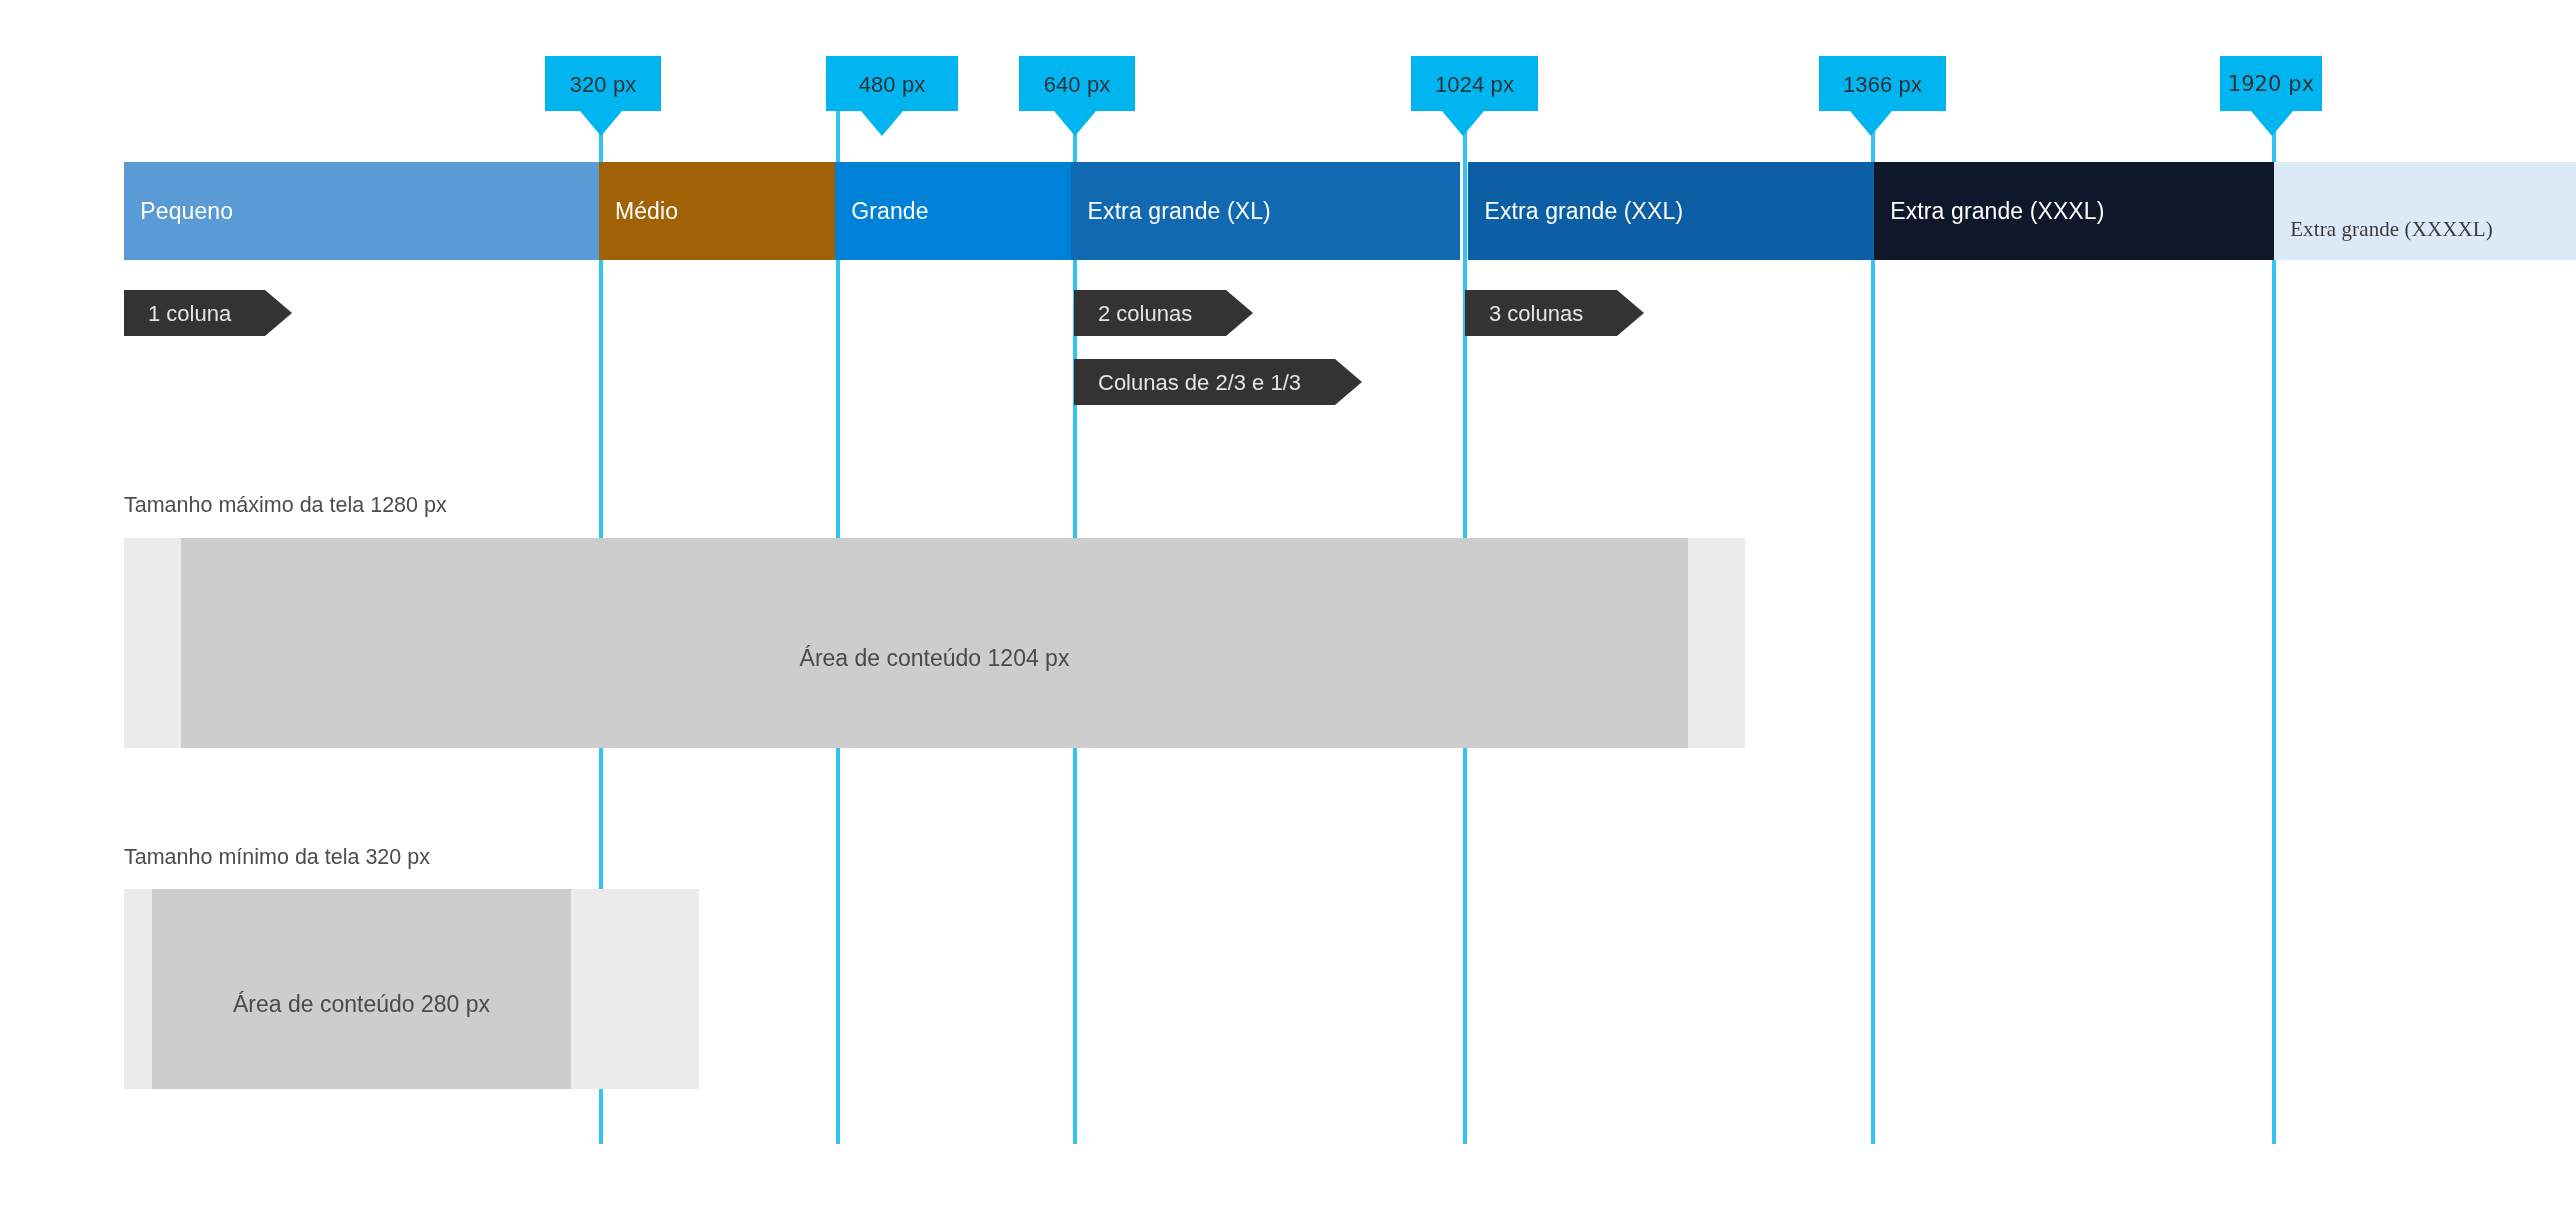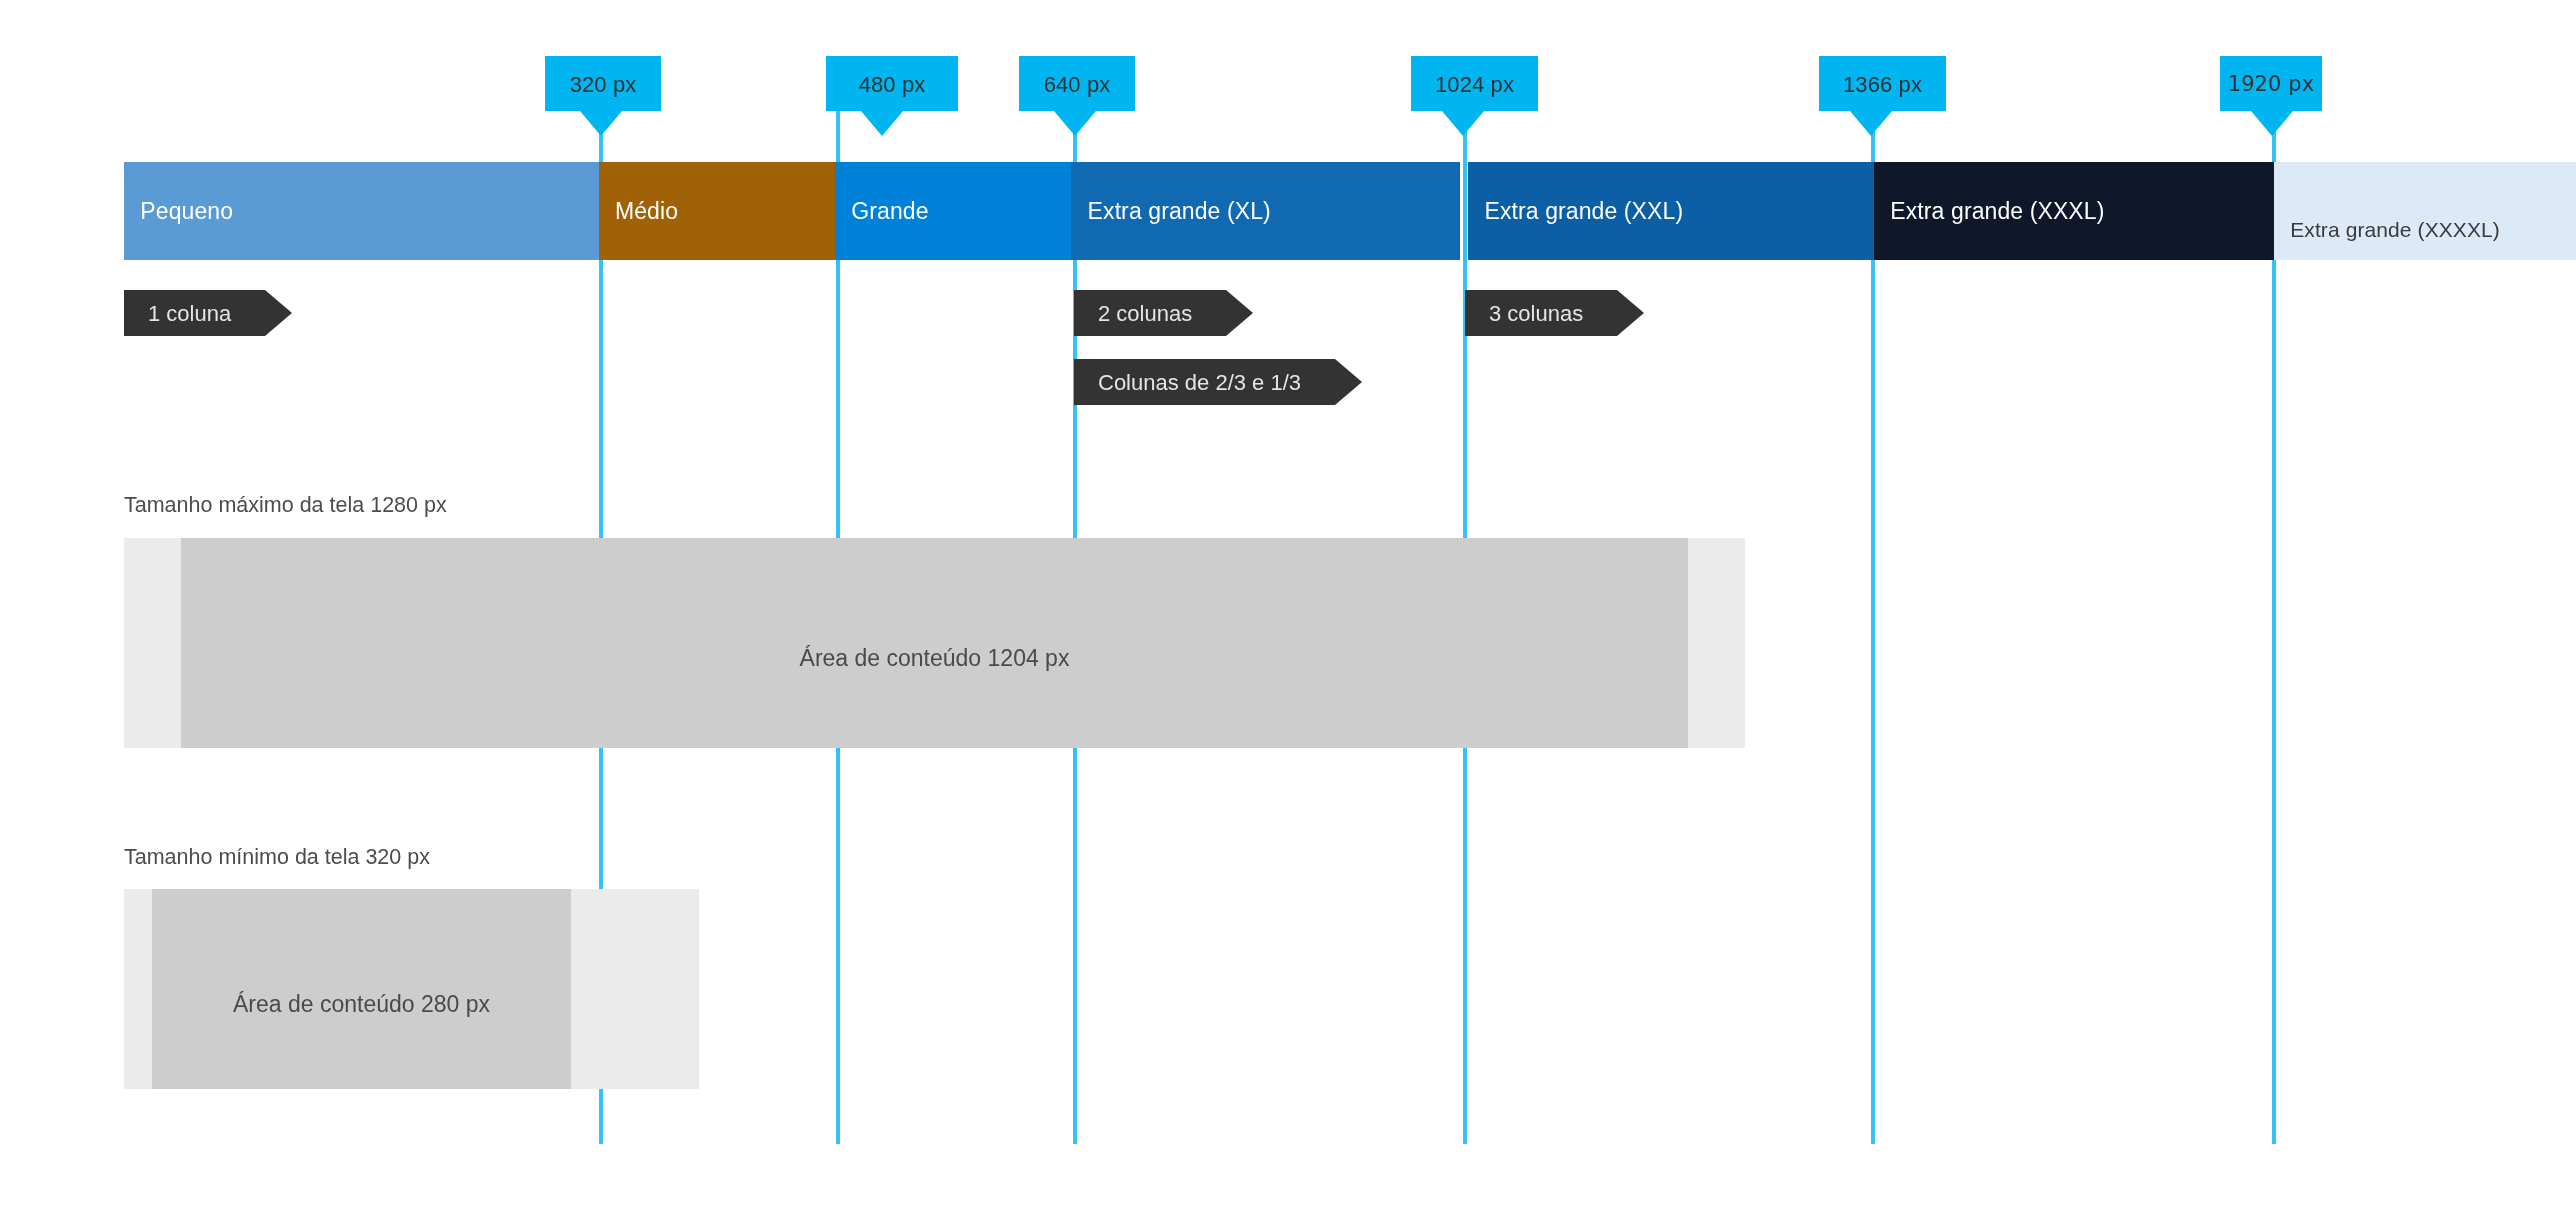--- a/index.html
+++ b/index.html
@@ -192,21 +192,21 @@
     <div class="band-seg" style="width:390px;background:#1169b2;">
       <span class="seg-label">Extra grande (XL)</span>
     </div>
     <div class="band-seg" style="width:407px;background:#0c5fa4;margin-left:8px;">
       <span class="seg-label">Extra grande (XXL)</span>
     </div>
     <div class="band-seg" style="width:401px;background:#0f172a;">
       <span class="seg-label">Extra grande (XXXL)</span>
     </div>
     <div class="band-seg light" style="width:303px;background:#dce9f6;">
-      <span class="seg-label" style="font-family:Liberation Sans, sans-serif;font-size:21px;margin-top:37px;">Extra grande (XXXXL)</span>
+      <span class="seg-label" style="font-family:Liberation Serif, serif;font-size:21px;margin-top:37px;">Extra grande (XXXXL)</span>
     </div>
   </div>
 
   <div class="chev" style="left:124px;top:290px;">
     <span class="chev-label">1 coluna</span>
     <span class="chev-tip"></span>
   </div>
 
   <div class="chev" style="left:1074px;top:290px;">
     <span class="chev-label">2 colunas</span>

